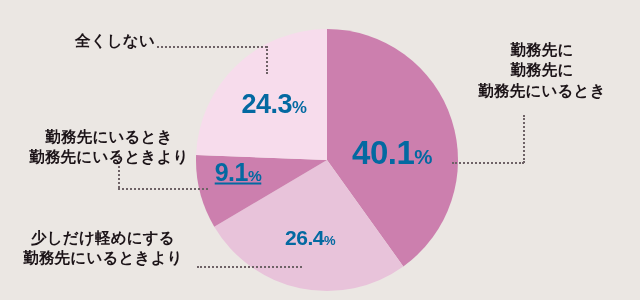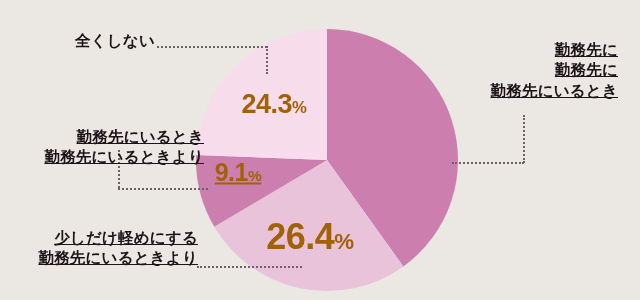--- a/index.html
+++ b/index.html
@@ -31,53 +31,53 @@
     left: 0;
     top: 0;
     width: 640px;
     height: 300px;
   }
 
   
   .slice-value {
     position: absolute;
     white-space: nowrap;
-    color: #a16207;
+    color: #0369a1;
     font-weight: 700;
     letter-spacing: -0.5px;
     line-height: 1;
     transform: translate(-50%, -50%);
     font-family: "Liberation Sans", "DejaVu Sans", sans-serif;
   }
   .slice-value .pct-num { font-size: inherit; }
   .slice-value .pct-sign {
     font-size: 0.62em;
     font-weight: 700;
     margin-left: 0px;
   }
 
   .val-main   { font-size: 33px; }
-  .val-second { font-size: 36px; }
+  .val-second { font-size: 21px; }
   .val-third  { font-size: 25px; text-decoration: underline; }
   .val-fourth { font-size: 27px; }
 
   
   .callout {
     position: absolute;
     white-space: nowrap;
     font-size: 15.5px;
     font-weight: 700;
     line-height: 1.32;
     color: #1c1418;
     letter-spacing: 0.2px;
     font-family: "Liberation Sans", "DejaVu Sans", sans-serif;
   }
   .callout .cl-line { display: block; }
   .callout.align-right { text-align: right; }
-  .callout.align-center{ text-align: right; text-decoration: underline; }
+  .callout.align-center{ text-align: center; }
 
   
   .leader {
     position: absolute;
     pointer-events: none;
   }
   .leader-h {
     height: 0;
     border-top: 2px dotted #6e6266;
   }
@@ -97,20 +97,23 @@
       <path d="M 327 160 L 327.00 29.00 A 131 131 0 0 1 403.33 266.46 Z" fill="#cc7fae"></path>
 
       <path d="M 327 160 L 403.33 266.46 A 131 131 0 0 1 214.24 226.68 Z" fill="#e8c3da"></path>
 
       <path d="M 327 160 L 214.24 226.68 A 131 131 0 0 1 196.09 155.06 Z" fill="#cc7fae"></path>
 
       <path d="M 327 160 L 196.09 155.06 A 131 131 0 0 1 327.00 29.00 Z" fill="#f7dcec"></path>
     </g>
   </svg>
 
+  <div class="slice-value val-main" style="left:392px; top:152px;">
+    <span class="pct-num">40.1</span><span class="pct-sign">%</span>
+  </div>
 
   <div class="slice-value val-second" style="left:310px; top:237px;">
     <span class="pct-num">26.4</span><span class="pct-sign">%</span>
   </div>
 
   <div class="slice-value val-third" style="left:238px; top:172px;">
     <span class="pct-num">9.1</span><span class="pct-sign">%</span>
   </div>
 
   <div class="slice-value val-fourth" style="left:274px; top:104px;">

